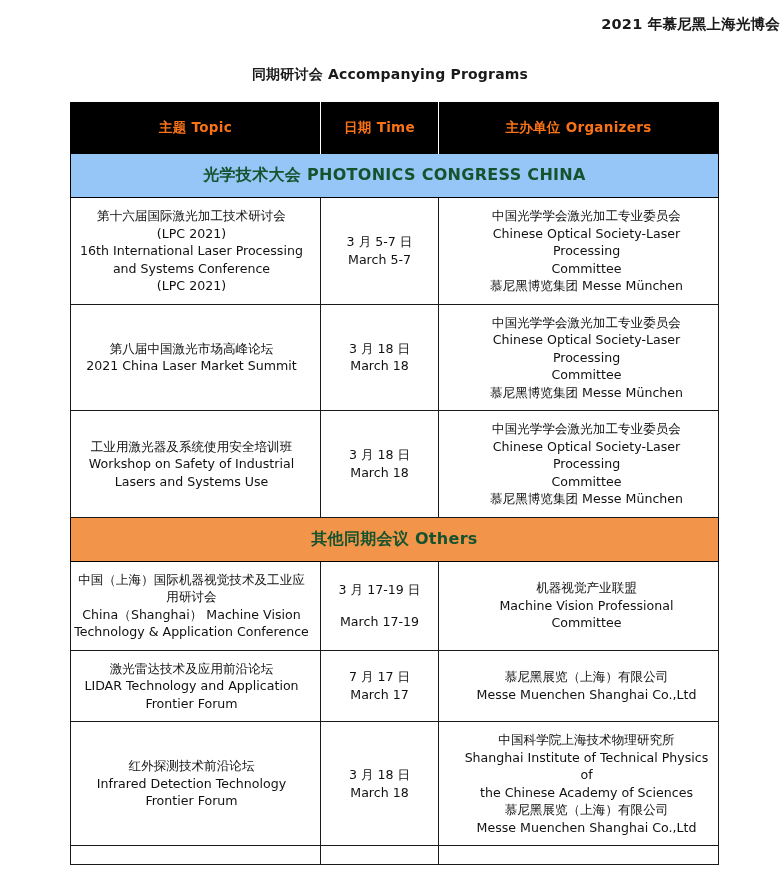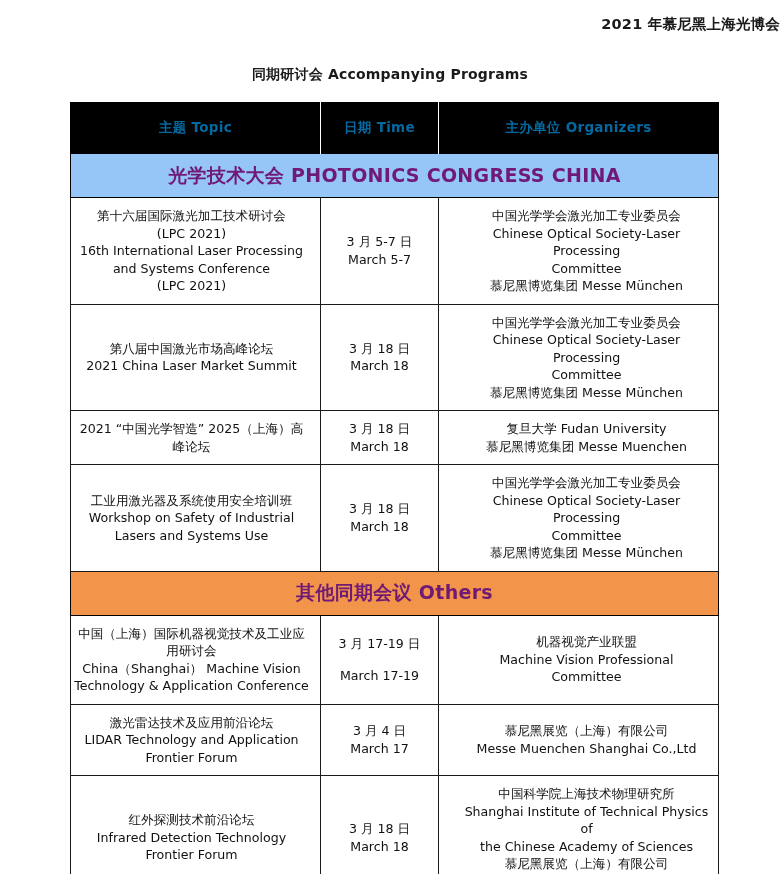--- a/index.html
+++ b/index.html
@@ -49,41 +49,41 @@
     table-layout: fixed;
     width: 648px;
     border: 1.6px solid #000000;
   }
   table.program-table col.c-topic { width: 250px; }
   table.program-table col.c-time  { width: 118px; }
   table.program-table col.c-org   { width: 280px; }
 
   thead th {
     background: #000000;
-    color: #0369a1;
+    color: #f97316;
     font-size: 13.5px;
     font-weight: bold;
     height: 48px;
     vertical-align: middle;
     text-align: center;
     border-right: 1.3px solid #ffffff;
     letter-spacing: 0.3px;
   }
   thead th:last-child { border-right: none; }
 
   tr.section-row td {
-    font-size: 19px;
+    font-size: 16px;
     font-weight: bold;
     text-align: center;
     vertical-align: middle;
     height: 41px;
     letter-spacing: 0.3px;
     border-top: 1.4px solid #000000;
     border-bottom: 1.4px solid #000000;
-    color: #701a75;
+    color: #14532d;
   }
   tr.section-photonics td { background: #95c6f7; }
   tr.section-others td { background: #f2954a; }
 
   tbody td.cell {
     border: 1.1px solid #1a1a1a;
     vertical-align: middle;
     text-align: center;
     padding: 9px 6px;
     font-size: 12.6px;
@@ -153,34 +153,20 @@
             </td>
             <td class="cell org">
               <span class="ln cjk">中国光学学会激光加工专业委员会</span>
               <span class="ln cjk">Chinese Optical Society-Laser Processing</span>
               <span class="ln cjk">Committee</span>
               <span class="ln cjk">慕尼黑博览集团 Messe München</span>
             </td>
           </tr>
           <tr>
             <td class="cell topic">
-              <span class="ln cjk">2021 “中国光学智造” 2025（上海）高</span>
-              <span class="ln cjk">峰论坛</span>
-            </td>
-            <td class="cell time">
-              <span class="ln cjk">3 月 18 日</span>
-              <span class="ln cjk">March 18</span>
-            </td>
-            <td class="cell org">
-              <span class="ln cjk">复旦大学 Fudan University</span>
-              <span class="ln cjk">慕尼黑博览集团 Messe Muenchen</span>
-            </td>
-          </tr>
-          <tr>
-            <td class="cell topic">
               <span class="ln cjk">工业用激光器及系统使用安全培训班</span>
               <span class="ln cjk">Workshop on Safety of Industrial</span>
               <span class="ln cjk">Lasers and Systems Use</span>
             </td>
             <td class="cell time">
               <span class="ln cjk">3 月 18 日</span>
               <span class="ln cjk">March 18</span>
             </td>
             <td class="cell org">
               <span class="ln cjk">中国光学学会激光加工专业委员会</span>
@@ -208,21 +194,21 @@
               <span class="ln cjk">Machine Vision Professional Committee</span>
             </td>
           </tr>
           <tr>
             <td class="cell topic">
               <span class="ln cjk">激光雷达技术及应用前沿论坛</span>
               <span class="ln cjk">LIDAR Technology and Application</span>
               <span class="ln cjk">Frontier Forum</span>
             </td>
             <td class="cell time">
-              <span class="ln cjk">3 月 4 日</span>
+              <span class="ln cjk">7 月 17 日</span>
               <span class="ln cjk">March 17</span>
             </td>
             <td class="cell org">
               <span class="ln cjk">慕尼黑展览（上海）有限公司</span>
               <span class="ln cjk">Messe Muenchen Shanghai Co.,Ltd</span>
             </td>
           </tr>
           <tr>
             <td class="cell topic">
               <span class="ln cjk">红外探测技术前沿论坛</span>

